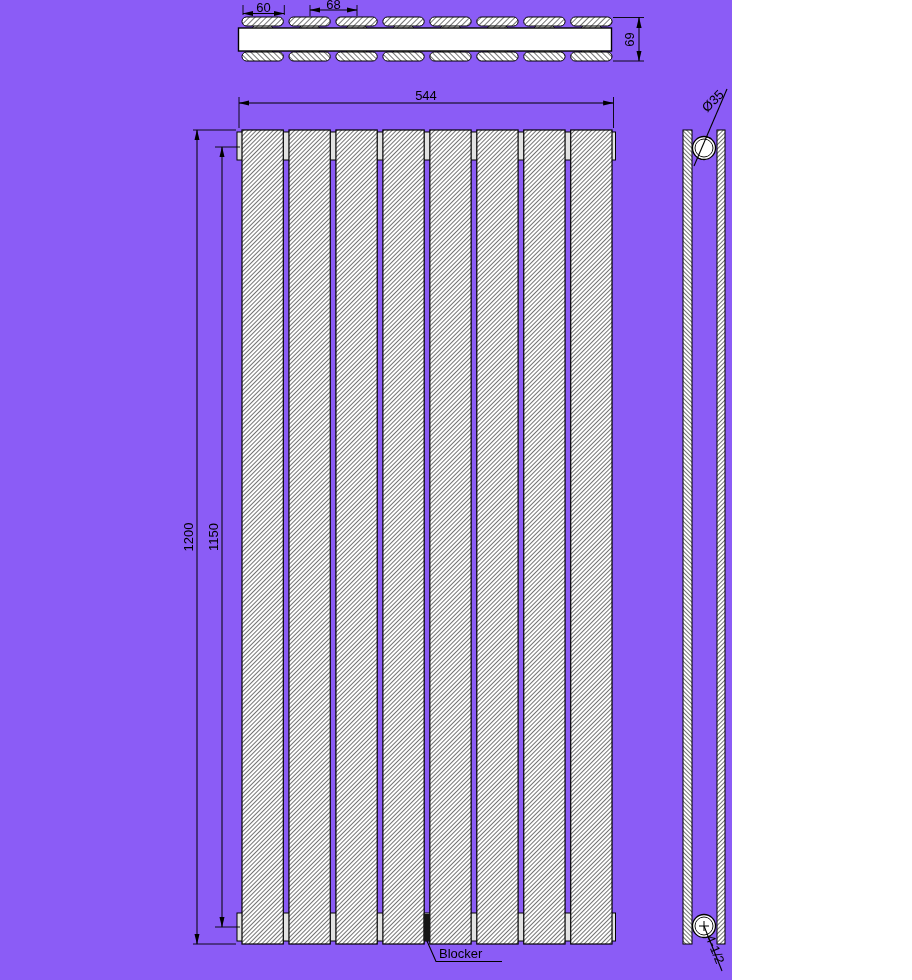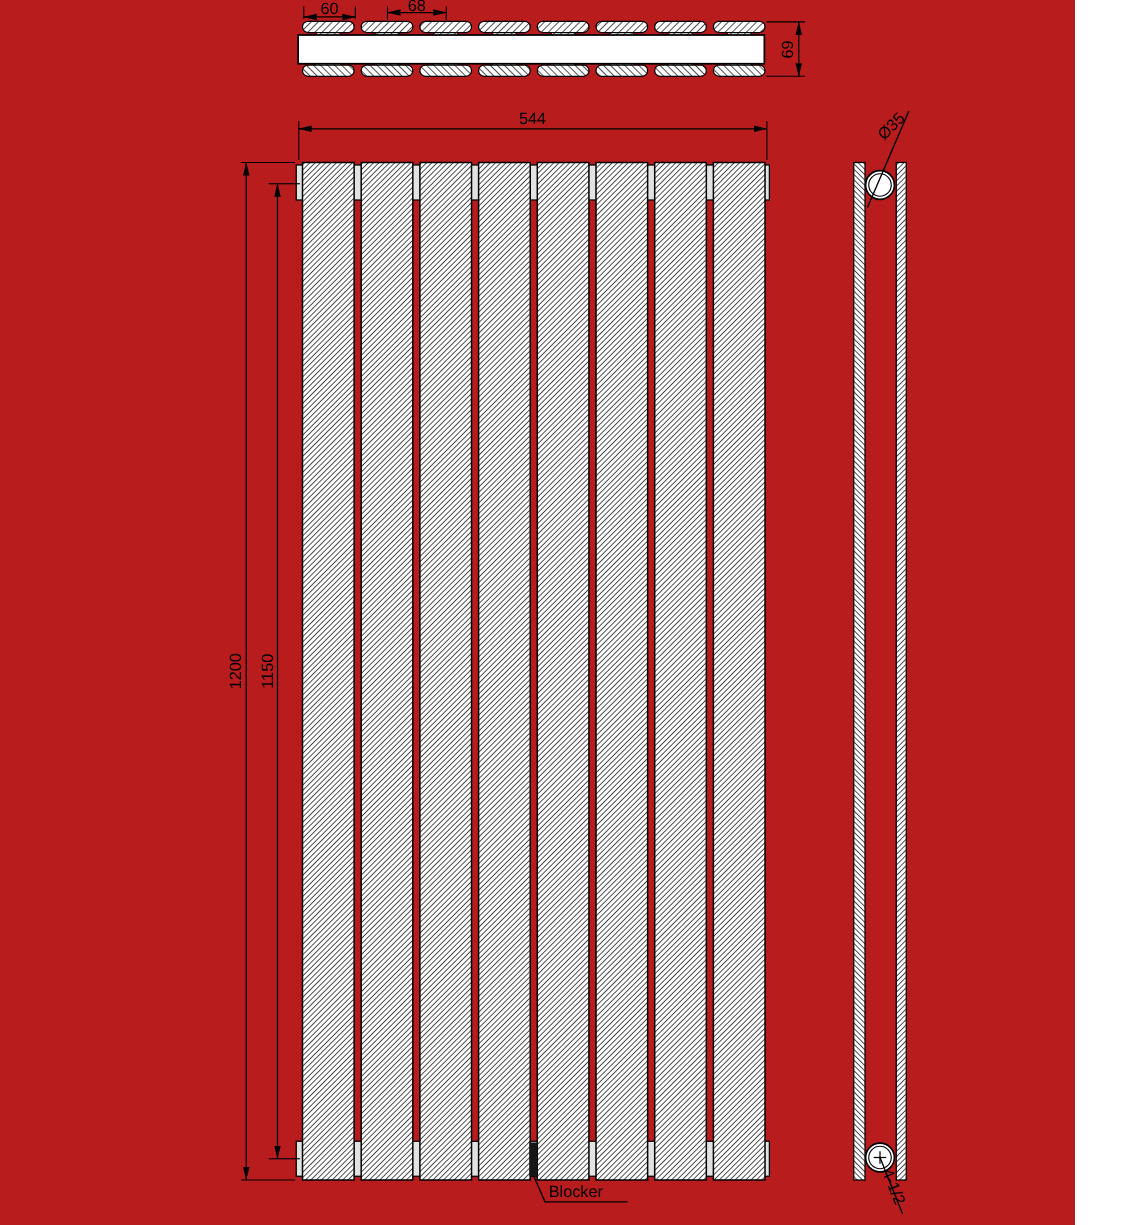--- a/index.html
+++ b/index.html
@@ -1,16 +1,16 @@
 <!DOCTYPE html>
 <html><head>
 <meta charset="utf-8">
 <style>
   html,body{margin:0;padding:0;background:#ffffff;}
-  .stage{position:relative;width:860px;height:980px;background:#b91c1c;overflow:hidden;
+  .stage{position:relative;width:732px;height:980px;background:#8b5cf6;overflow:hidden;
          font-family:"Liberation Sans", sans-serif;}
   svg{display:block;}
   .panel      {fill:url(#hf45); stroke:#000; stroke-width:1.2;}
   .oval45     {fill:url(#hm45); stroke:#000; stroke-width:1;}
   .oval135    {fill:url(#hm135);stroke:#000; stroke-width:1;}
   .foot45     {fill:url(#hm45); stroke:#000; stroke-width:0.8;}
   .foot135    {fill:url(#hm135);stroke:#000; stroke-width:0.8;}
   .strip45    {fill:url(#hf45); stroke:#000; stroke-width:1;}
   .strip135   {fill:url(#hf135);stroke:#000; stroke-width:1;}
   .tube-rect  {fill:#ffffff;stroke:#000;stroke-width:1.4;}

